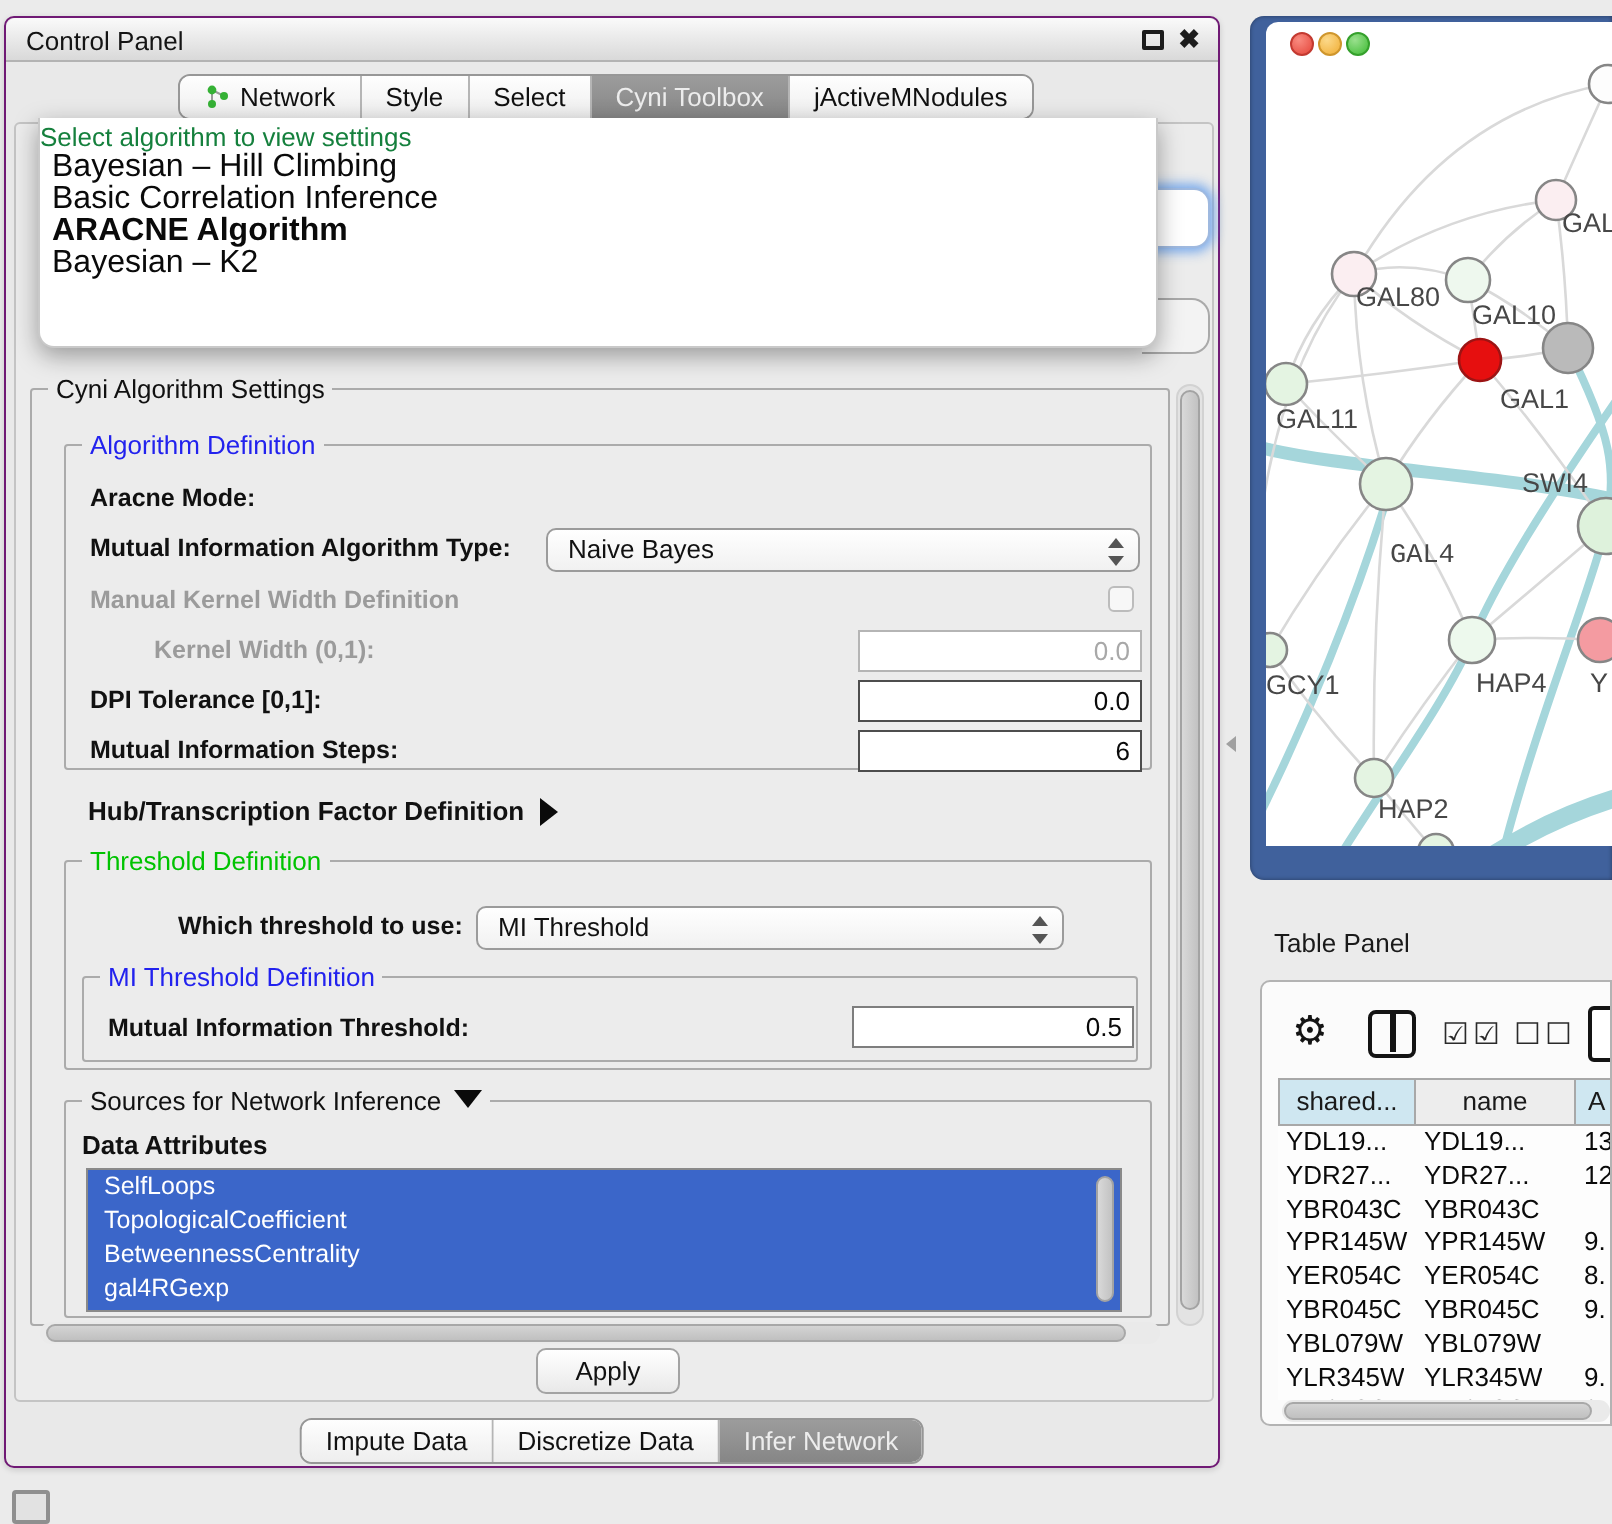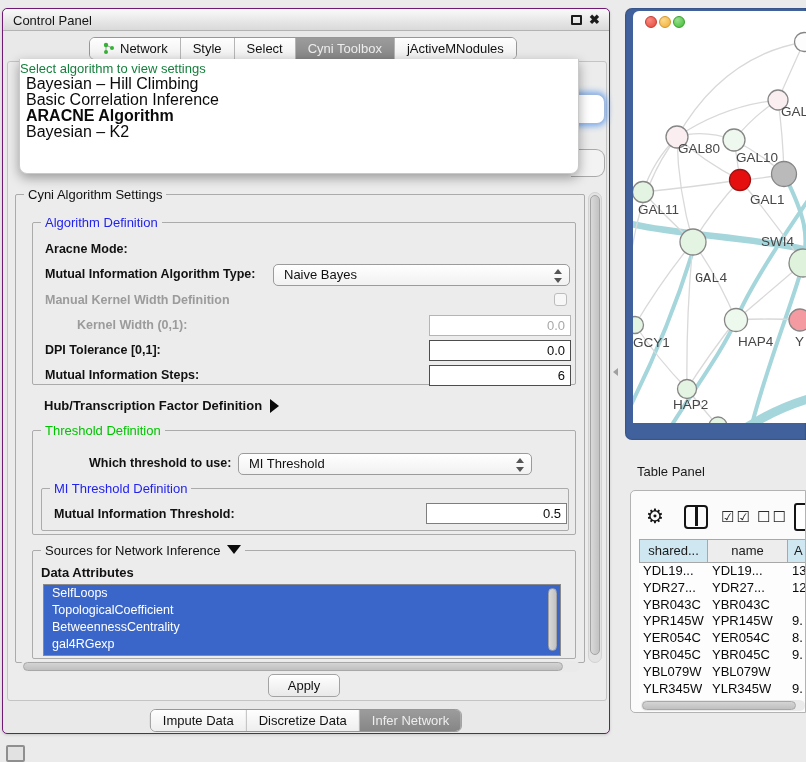--- a/index.html
+++ b/index.html
@@ -323,21 +323,21 @@
     <div class="nlabel" style="left:148px; top:93px;">GAL</div>
     <div class="nlabel" style="left:45px;  top:130px;">GAL80</div>
     <div class="nlabel" style="left:103px; top:139px;">GAL10</div>
     <div class="nlabel" style="left:103px; top:181px;margin-left:14px;">GAL1</div>
     <div class="nlabel" style="left:5px;   top:191px;">GAL11</div>
     <div class="nlabel" style="left:128px; top:223px;">SWI4</div>
     <div class="nlabel" style="left:62px;  top:260px;font-family:Liberation Mono, monospace;">GAL4</div>
     <div class="nlabel" style="left:0px;   top:324px;">GCY1</div>
     <div class="nlabel" style="left:105px; top:323px;">HAP4</div>
     <div class="nlabel" style="left:162px; top:323px;">Y</div>
-    <div class="nlabel" style="left:40px;  top:386px;">HAP2</div>
+    <div class="nlabel" style="left:56px;  top:386px;">HAP2</div>
   </div>
 </div>
 
 <div class="abs tp-title">Table Panel</div>
 
 <div class="abs table-panel">
 
   <div class="abs gear" style="left:15px; top:15px;">⚙</div>
   <div class="abs split-icon" style="left:53px; top:14px;"></div>
   <div class="abs cb-glyph" style="left:90px; top:17px;">☑☑</div>

